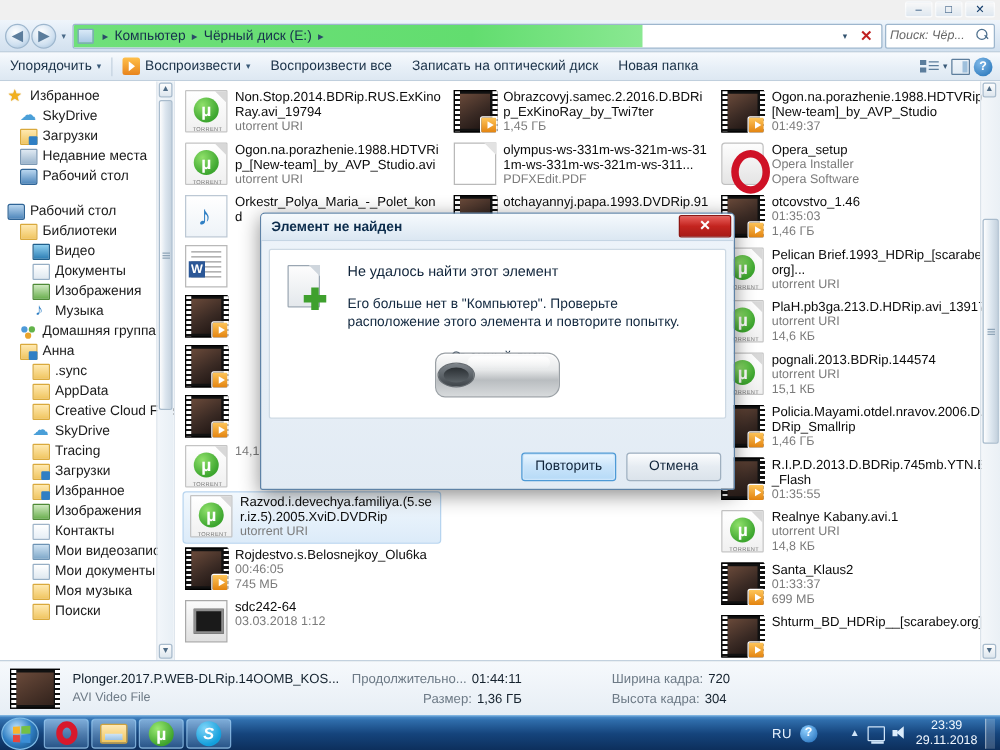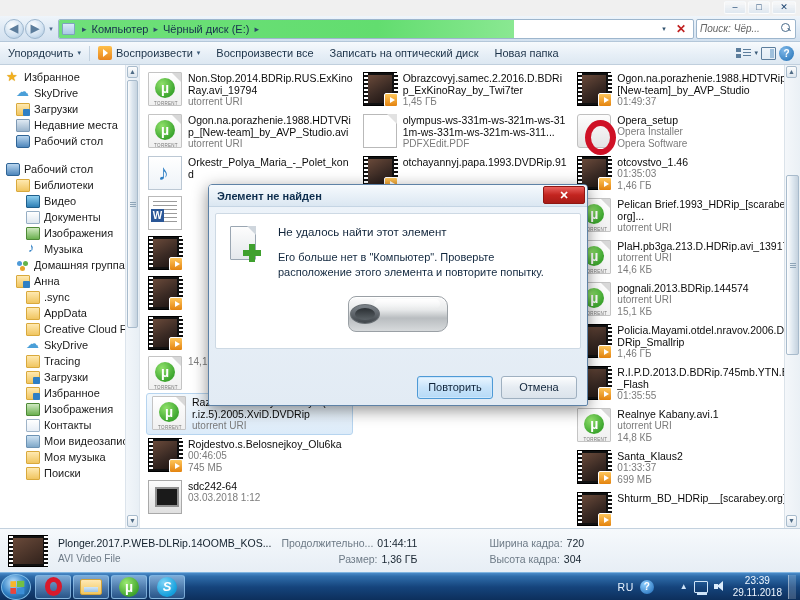--- a/index.html
+++ b/index.html
@@ -97,21 +97,21 @@
     border:1px solid #7fa2c0; border-radius:1px;
   }
   .crumb { color:#16314d; font-size:11px; padding:0 1px; white-space:nowrap;}
   .crumb-sep { color:#2b4a68; font-size:9px; padding:0 4px; }
   .addr-dd { position:absolute; right:22px; top:0; bottom:0; width:14px;
     display:flex; align-items:center; justify-content:center; color:#33536f; font-size:7px; z-index:2;}
   .addr-stop { position:absolute; right:4px; top:0; bottom:0; width:16px;
     display:flex; align-items:center; justify-content:center;
     color:#c02020; font-weight:bold; font-size:12px; z-index:2;}
   .searchbox {
-    width:100px; height:20px; margin-right:4px;
+    width:88px; height:20px; margin-right:4px;
     background:#fff; border:1px solid #9db6cd; border-radius:2px;
     display:flex; align-items:center; padding:0 3px; color:#666; font-style:italic; font-size:10px;
     justify-content:space-between;
   }
   .mag { width:11px; height:11px; position:relative; flex:none;}
   .mag::before{content:"";position:absolute;left:0;top:0;width:7px;height:7px;border:1.3px solid #4b6d8c;border-radius:50%;}
   .mag::after{content:"";position:absolute;left:6px;top:6px;width:4px;height:1.3px;background:#4b6d8c;transform:rotate(45deg);}
 
   
   .toolbar {
@@ -293,21 +293,21 @@
     background:repeating-linear-gradient(180deg,#fff 0 2px,#111 2px 4px);}
   .det-col { display:flex; flex-direction:column; gap:4px; }
   .det-line { display:flex; gap:4px; align-items:flex-end; font-size:10.5px;}
   .det-k { color:#6d7a86; }
   .det-v { color:#15222e; }
   .det-name { font-size:10.5px; color:#12202c;}
   .det-type { font-size:10px; color:#6d7a86;}
 
   
   .dialog {
-    position:absolute; left:208px; top:184px; width:380px; height:222px;
+    position:absolute; left:208px; top:170px; width:380px; height:222px;
     background:linear-gradient(180deg,#eef4fa,#e2ebf4);
     border:1px solid #5e82a6;
     border-radius:4px 4px 2px 2px;
     box-shadow:0 4px 16px rgba(0,0,0,.45);
     z-index:50;
   }
   .dlg-title {
     height:22px; display:flex; align-items:center; padding-left:8px;
     font-size:11px; color:#0d2d4d; font-weight:bold;
     background:linear-gradient(180deg,#f6fafd,#dbe7f2);
@@ -596,20 +596,24 @@
           </div>
           <div class="tnode lvl2">
             <span class="tico contacts"></span>
             <span>Контакты</span>
           </div>
           <div class="tnode lvl2">
             <span class="tico myvideo"></span>
             <span>Мои видеозаписи</span>
           </div>
           <div class="tnode lvl2">
+            <span class="tico doc"></span>
+            <span>Мои документы</span>
+          </div>
+          <div class="tnode lvl2">
             <span class="tico folder"></span>
             <span>Моя музыка</span>
           </div>
           <div class="tnode lvl2">
             <span class="tico folder"></span>
             <span>Поиски</span>
           </div>
         </div>
       <div class="np-scroll">
         <div class="sb-arrow up">▲</div>

